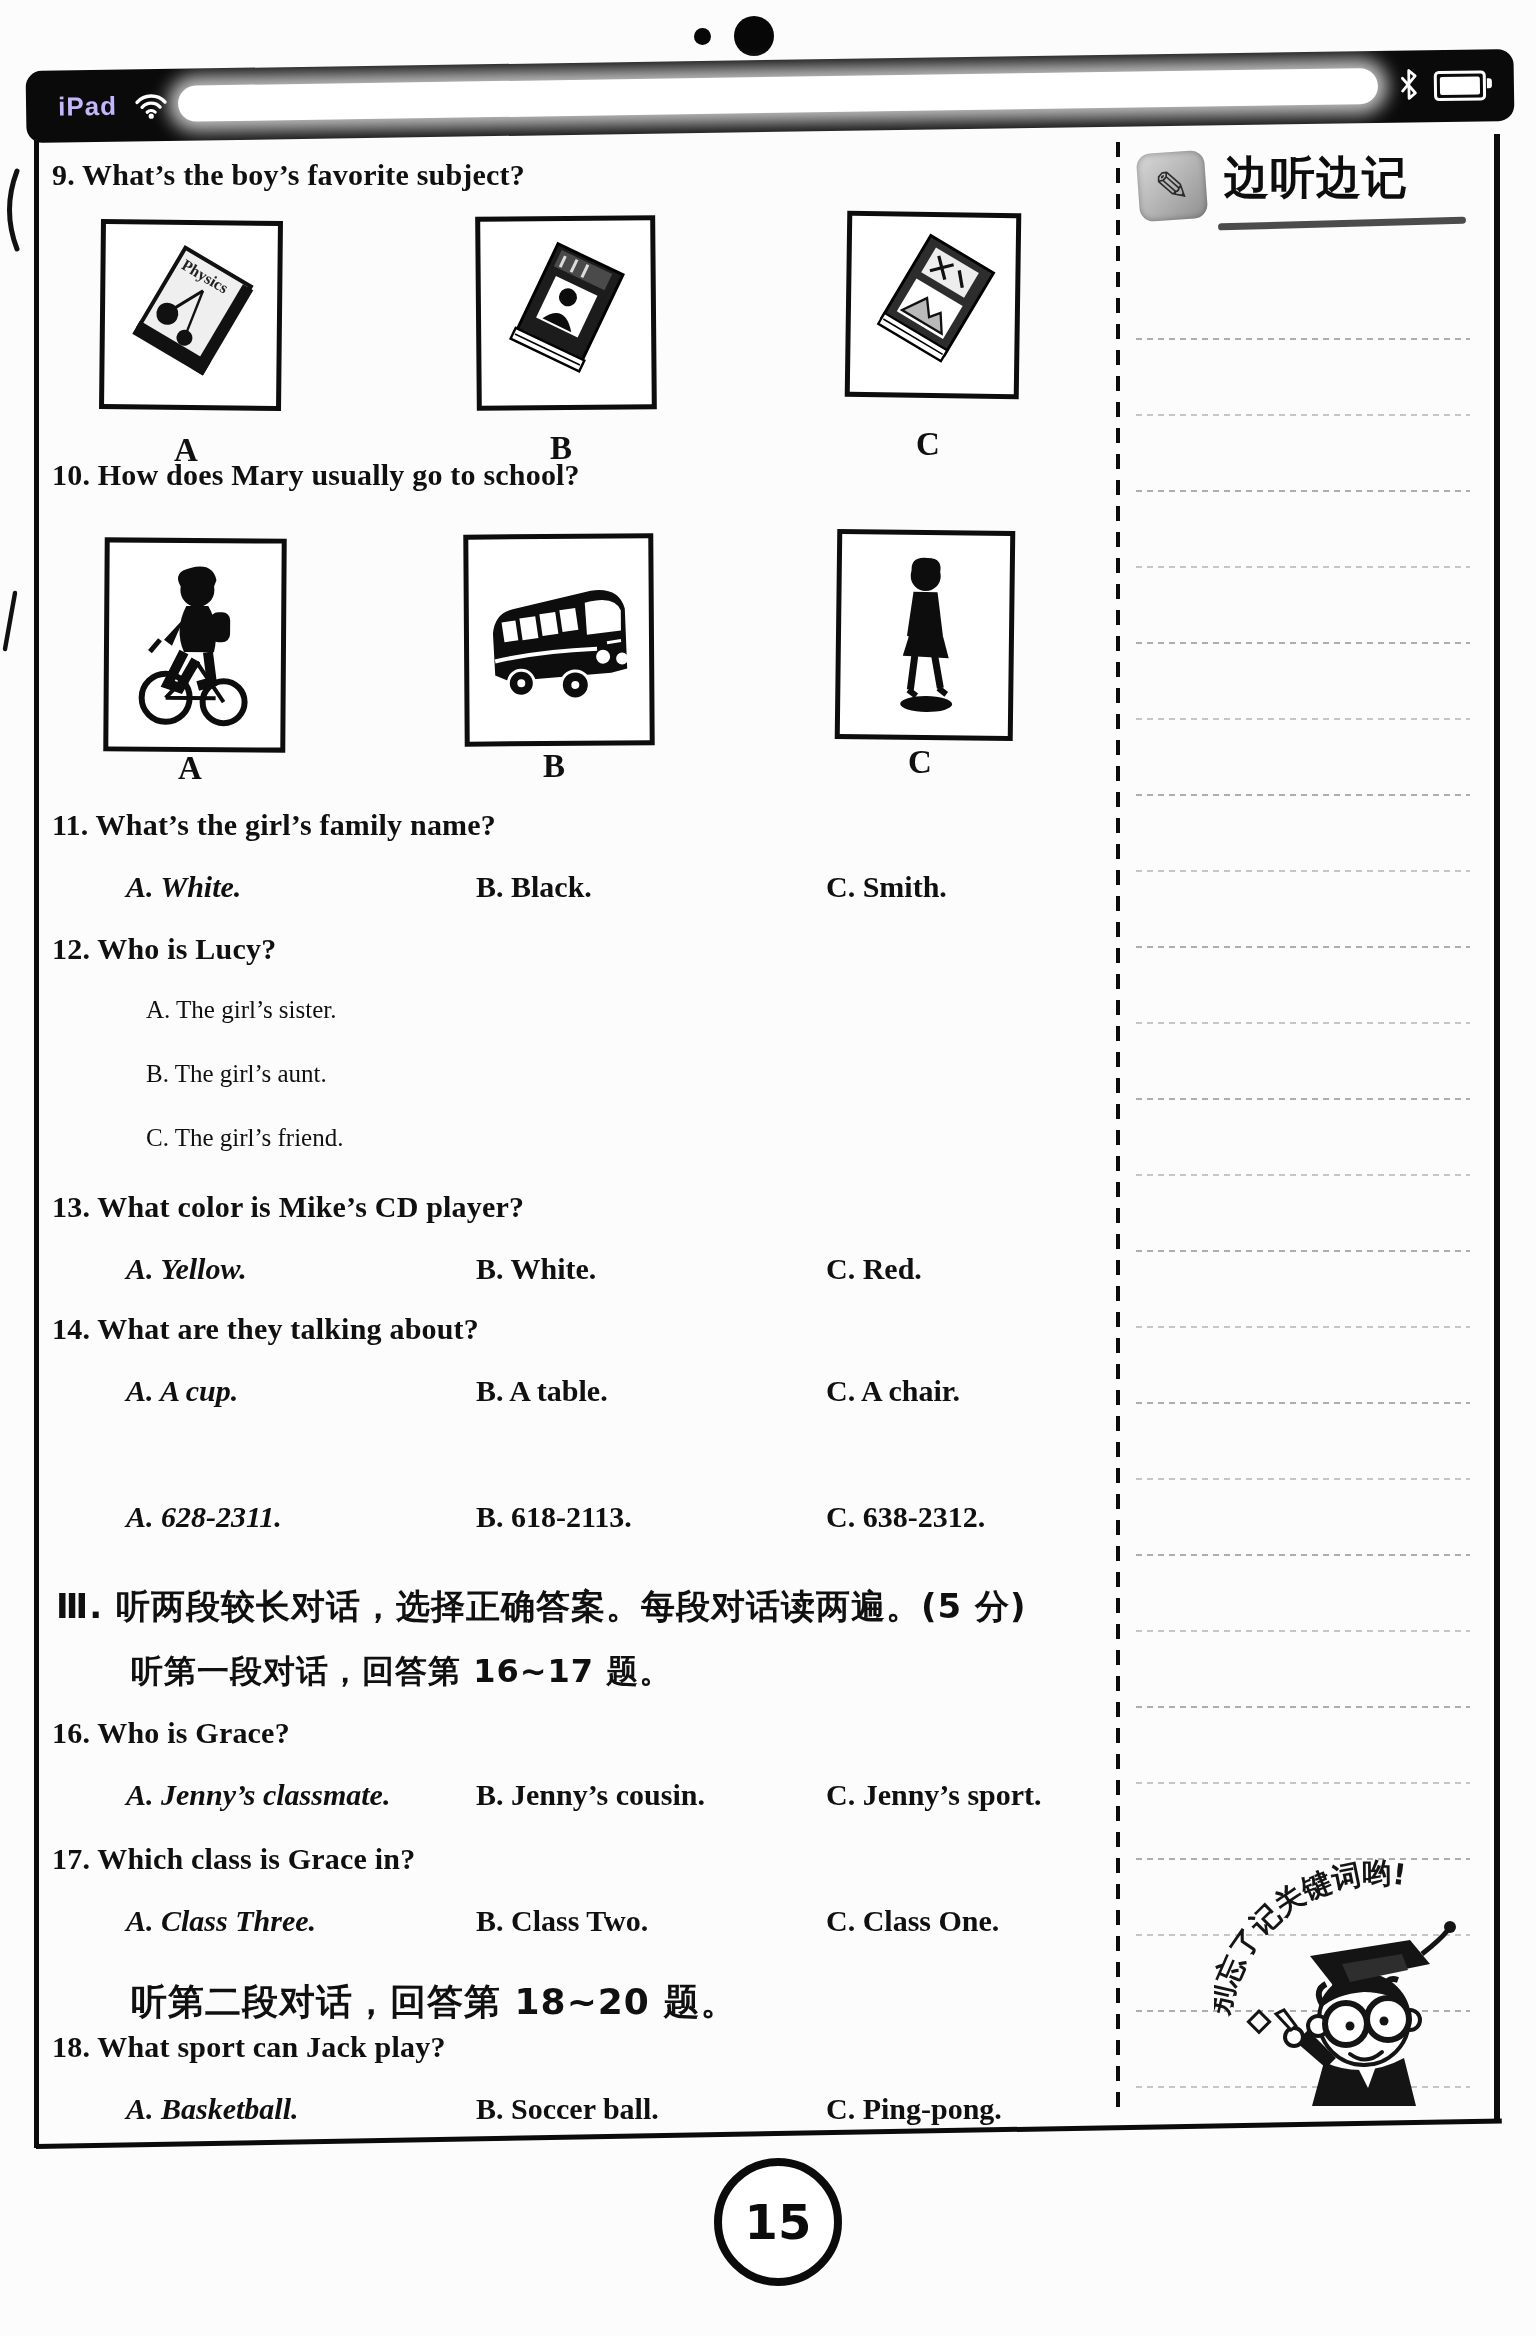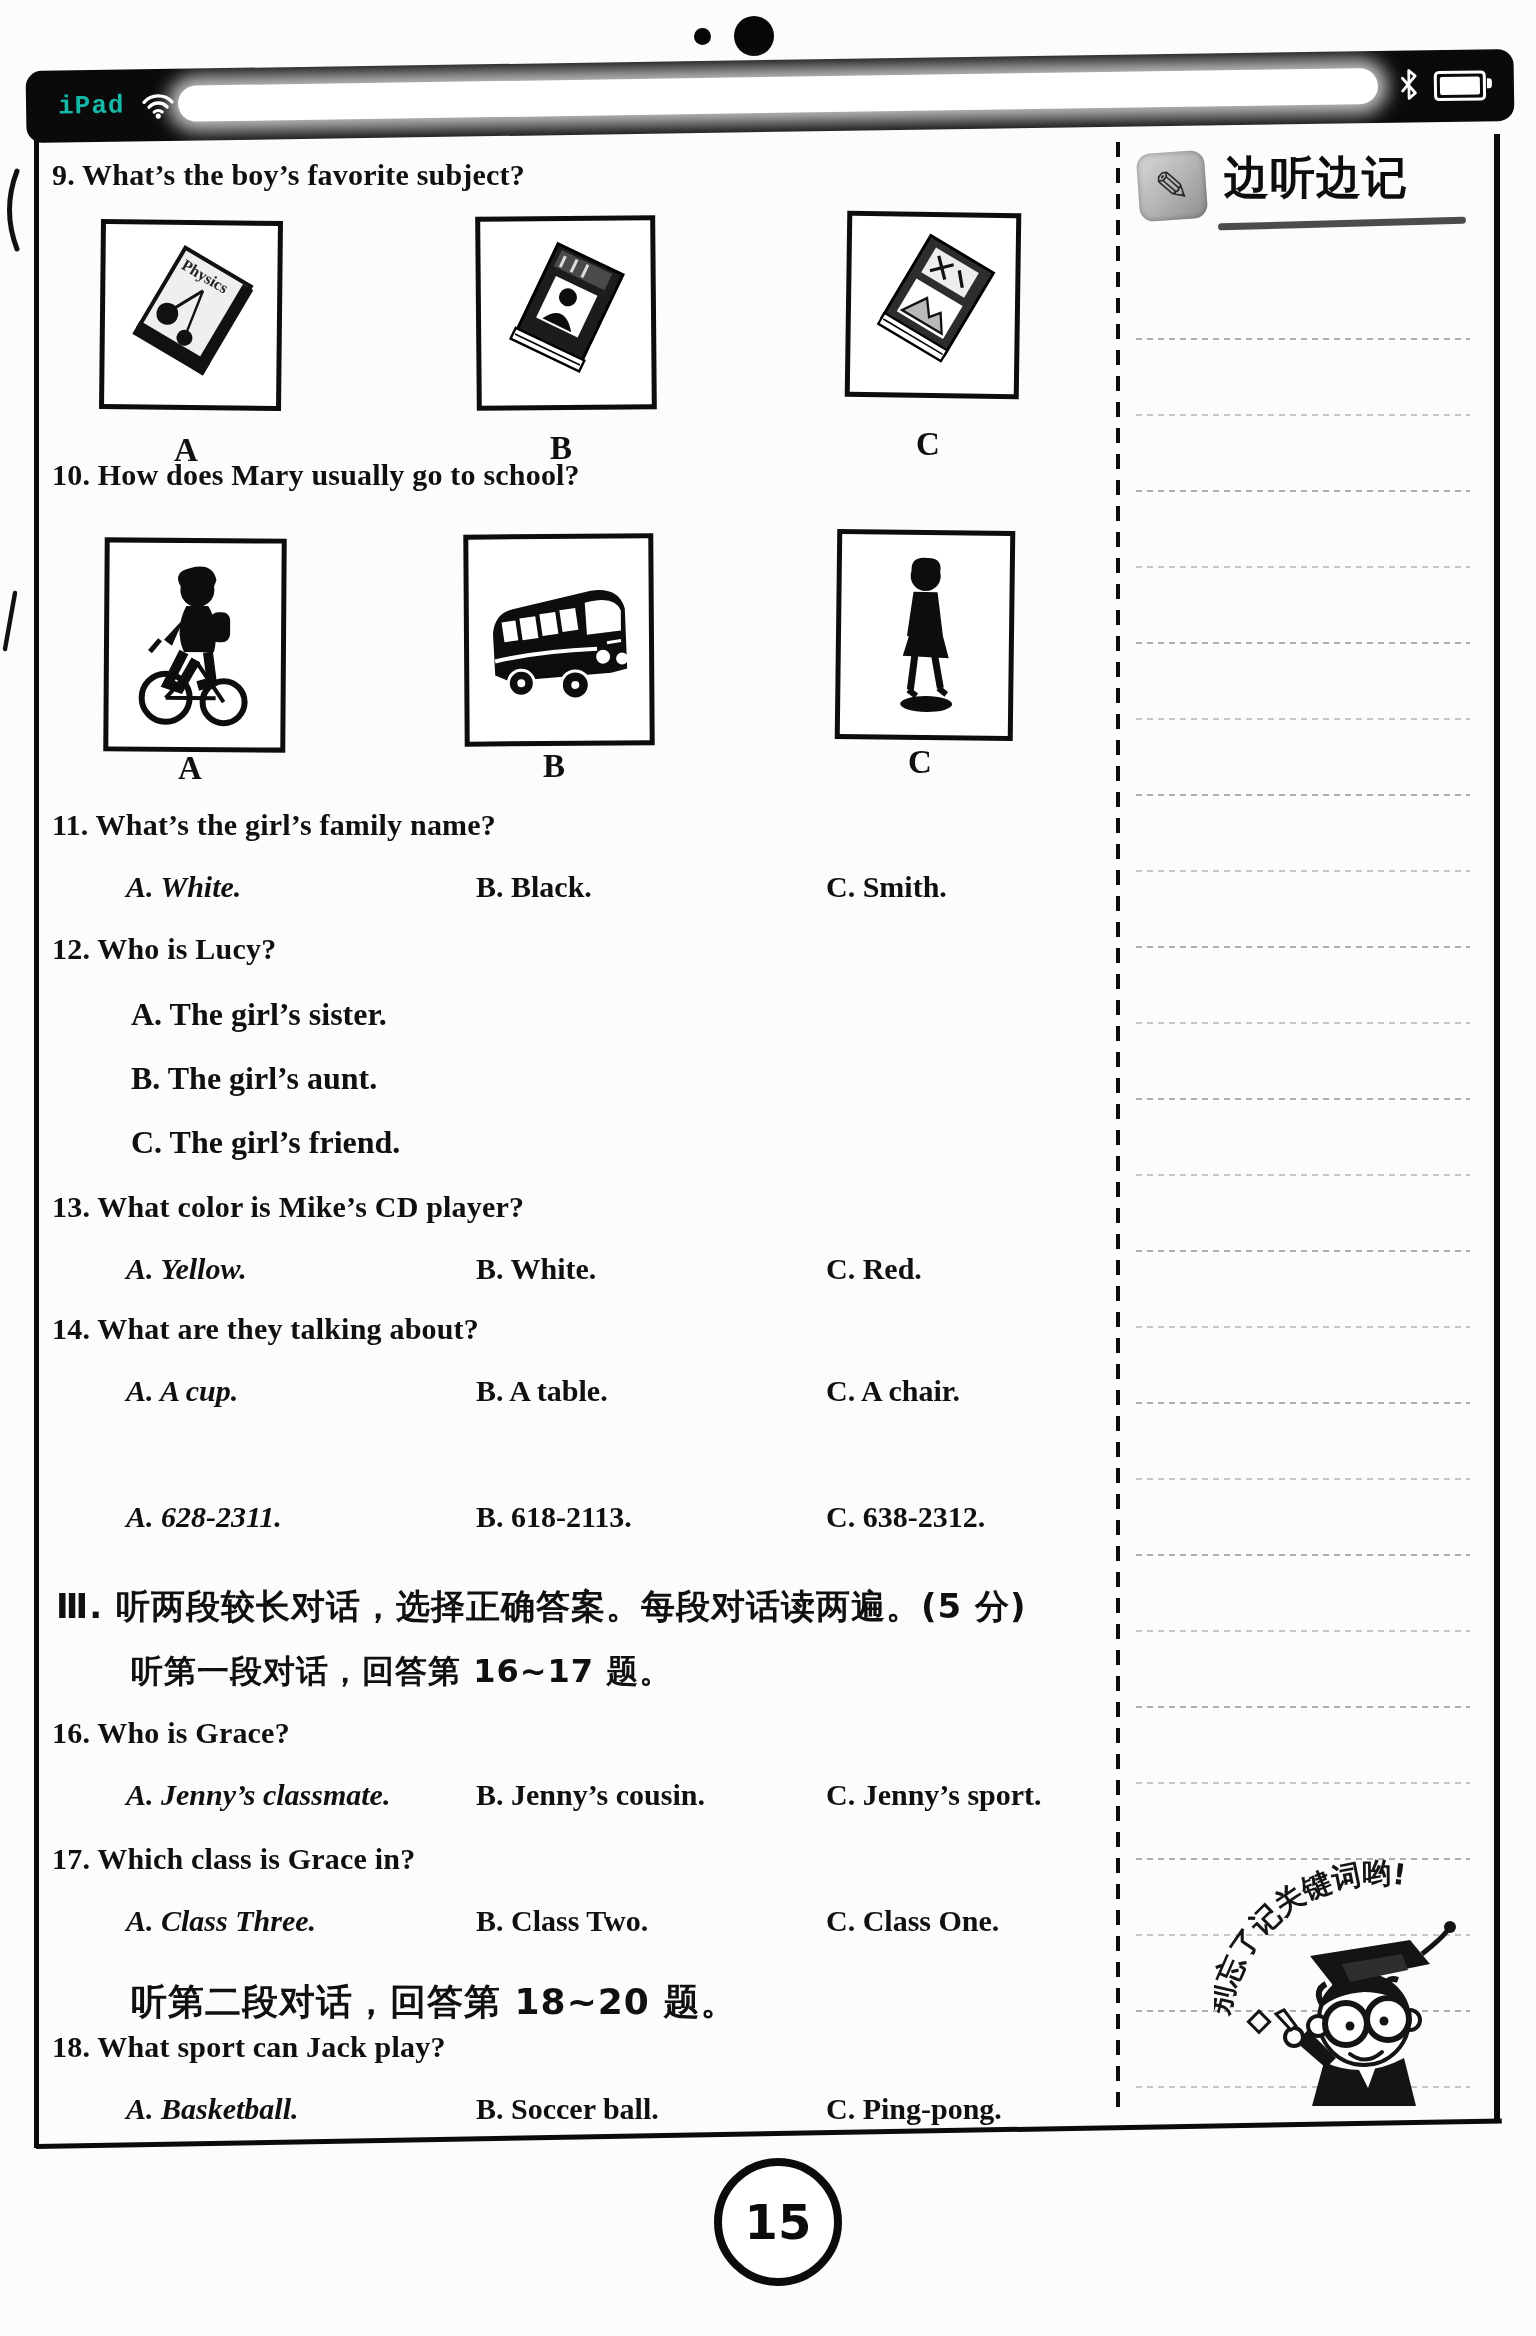--- a/index.html
+++ b/index.html
@@ -5,21 +5,21 @@
   html,body{margin:0;padding:0;background:#e9e9e9;}
   #screen{position:relative;width:1536px;height:2336px;background:#fcfcfc;overflow:hidden;
           font-family:"Liberation Serif",serif;color:#101010;}
   
   .dot{position:absolute;border-radius:50%;background:#070707;}
   #dot-small{left:694px;top:28px;width:17px;height:17px;}
   #dot-large{left:734px;top:16px;width:40px;height:40px;}
   
   #status-bar{position:absolute;left:26px;top:60px;width:1488px;height:72px;background:#0a0a0a;
               border-radius:16px;transform:rotate(-0.85deg);display:flex;align-items:center;}
-  #device-label{color:#14b8a6;font-family:Liberation Mono, monospace;font-weight:bold;font-size:26px;
+  #device-label{color:#c4b5fd;font-family:Liberation Sans, sans-serif;font-weight:bold;font-size:26px;
                 margin-left:32px;letter-spacing:1px;}
   #wifi-wrap{margin-left:16px;display:flex;align-items:center;}
   #glare{position:absolute;left:152px;top:17px;width:1200px;height:36px;background:#fff;border-radius:18px;
          box-shadow:0 0 18px 10px rgba(255,255,255,0.75);}
   #bar-right{position:absolute;right:28px;top:0;height:100%;display:flex;align-items:center;gap:14px;}
   #battery-icon{position:relative;width:46px;height:24px;border:3px solid #fff;border-radius:5px;}
   #battery-icon::before{content:"";position:absolute;left:3px;top:3px;right:3px;bottom:3px;background:#fff;border-radius:2px;}
   #battery-icon::after{content:"";position:absolute;right:-9px;top:5px;width:5px;height:10px;background:#fff;border-radius:0 3px 3px 0;}
   
   .frame{position:absolute;background:#0b0b0b;}
@@ -27,21 +27,21 @@
   #right-border{left:1494px;top:134px;width:6px;height:1988px;}
   #bottom-border{left:36px;top:2144px;width:1466px;height:5px;transform:rotate(-1deg);transform-origin:left center;}
   #dashed-divider{position:absolute;left:1116px;top:142px;width:4px;height:1976px;
       background:repeating-linear-gradient(to bottom,#0c0c0c 0 15px,transparent 15px 26px);}
   
   #main{position:absolute;left:36px;top:140px;width:1080px;height:1995px;}
   .qtitle{position:absolute;left:16px;font-size:30px;font-weight:600;white-space:nowrap;letter-spacing:.2px;}
   .optrow{position:absolute;left:0;width:1080px;height:42px;}
   .optrow span{position:absolute;font-size:30px;font-weight:600;white-space:nowrap;}
   .c1{left:90px;font-style:italic;} .c2{left:440px;} .c3{left:790px;}
-  .vopt{position:absolute;left:95px;font-size:32px;font-weight:700;white-space:nowrap;}
+  .vopt{position:absolute;left:110px;font-size:25px;font-weight:400;white-space:nowrap;}
   .cn{font-family:"DejaVu Sans",sans-serif;font-weight:700;letter-spacing:1px;}
   .imgbox{position:absolute;border:5px solid #0d0d0d;background:#fff;display:flex;
           align-items:center;justify-content:center;}
   .imglabel{position:absolute;font-size:33px;font-weight:700;text-align:center;}
   
   #sidebar{position:absolute;left:1122px;top:140px;width:372px;height:1980px;}
   #pencil-badge{position:absolute;left:16px;top:12px;width:68px;height:68px;border-radius:14px;
       background:linear-gradient(135deg,#d9d9d9 0%,#b9b9b9 45%,#8f8f8f 100%);
       box-shadow:inset 0 0 6px rgba(0,0,0,.35);display:flex;align-items:center;justify-content:center;
       font-size:42px;color:#2c2c2c;transform:rotate(-4deg);}

